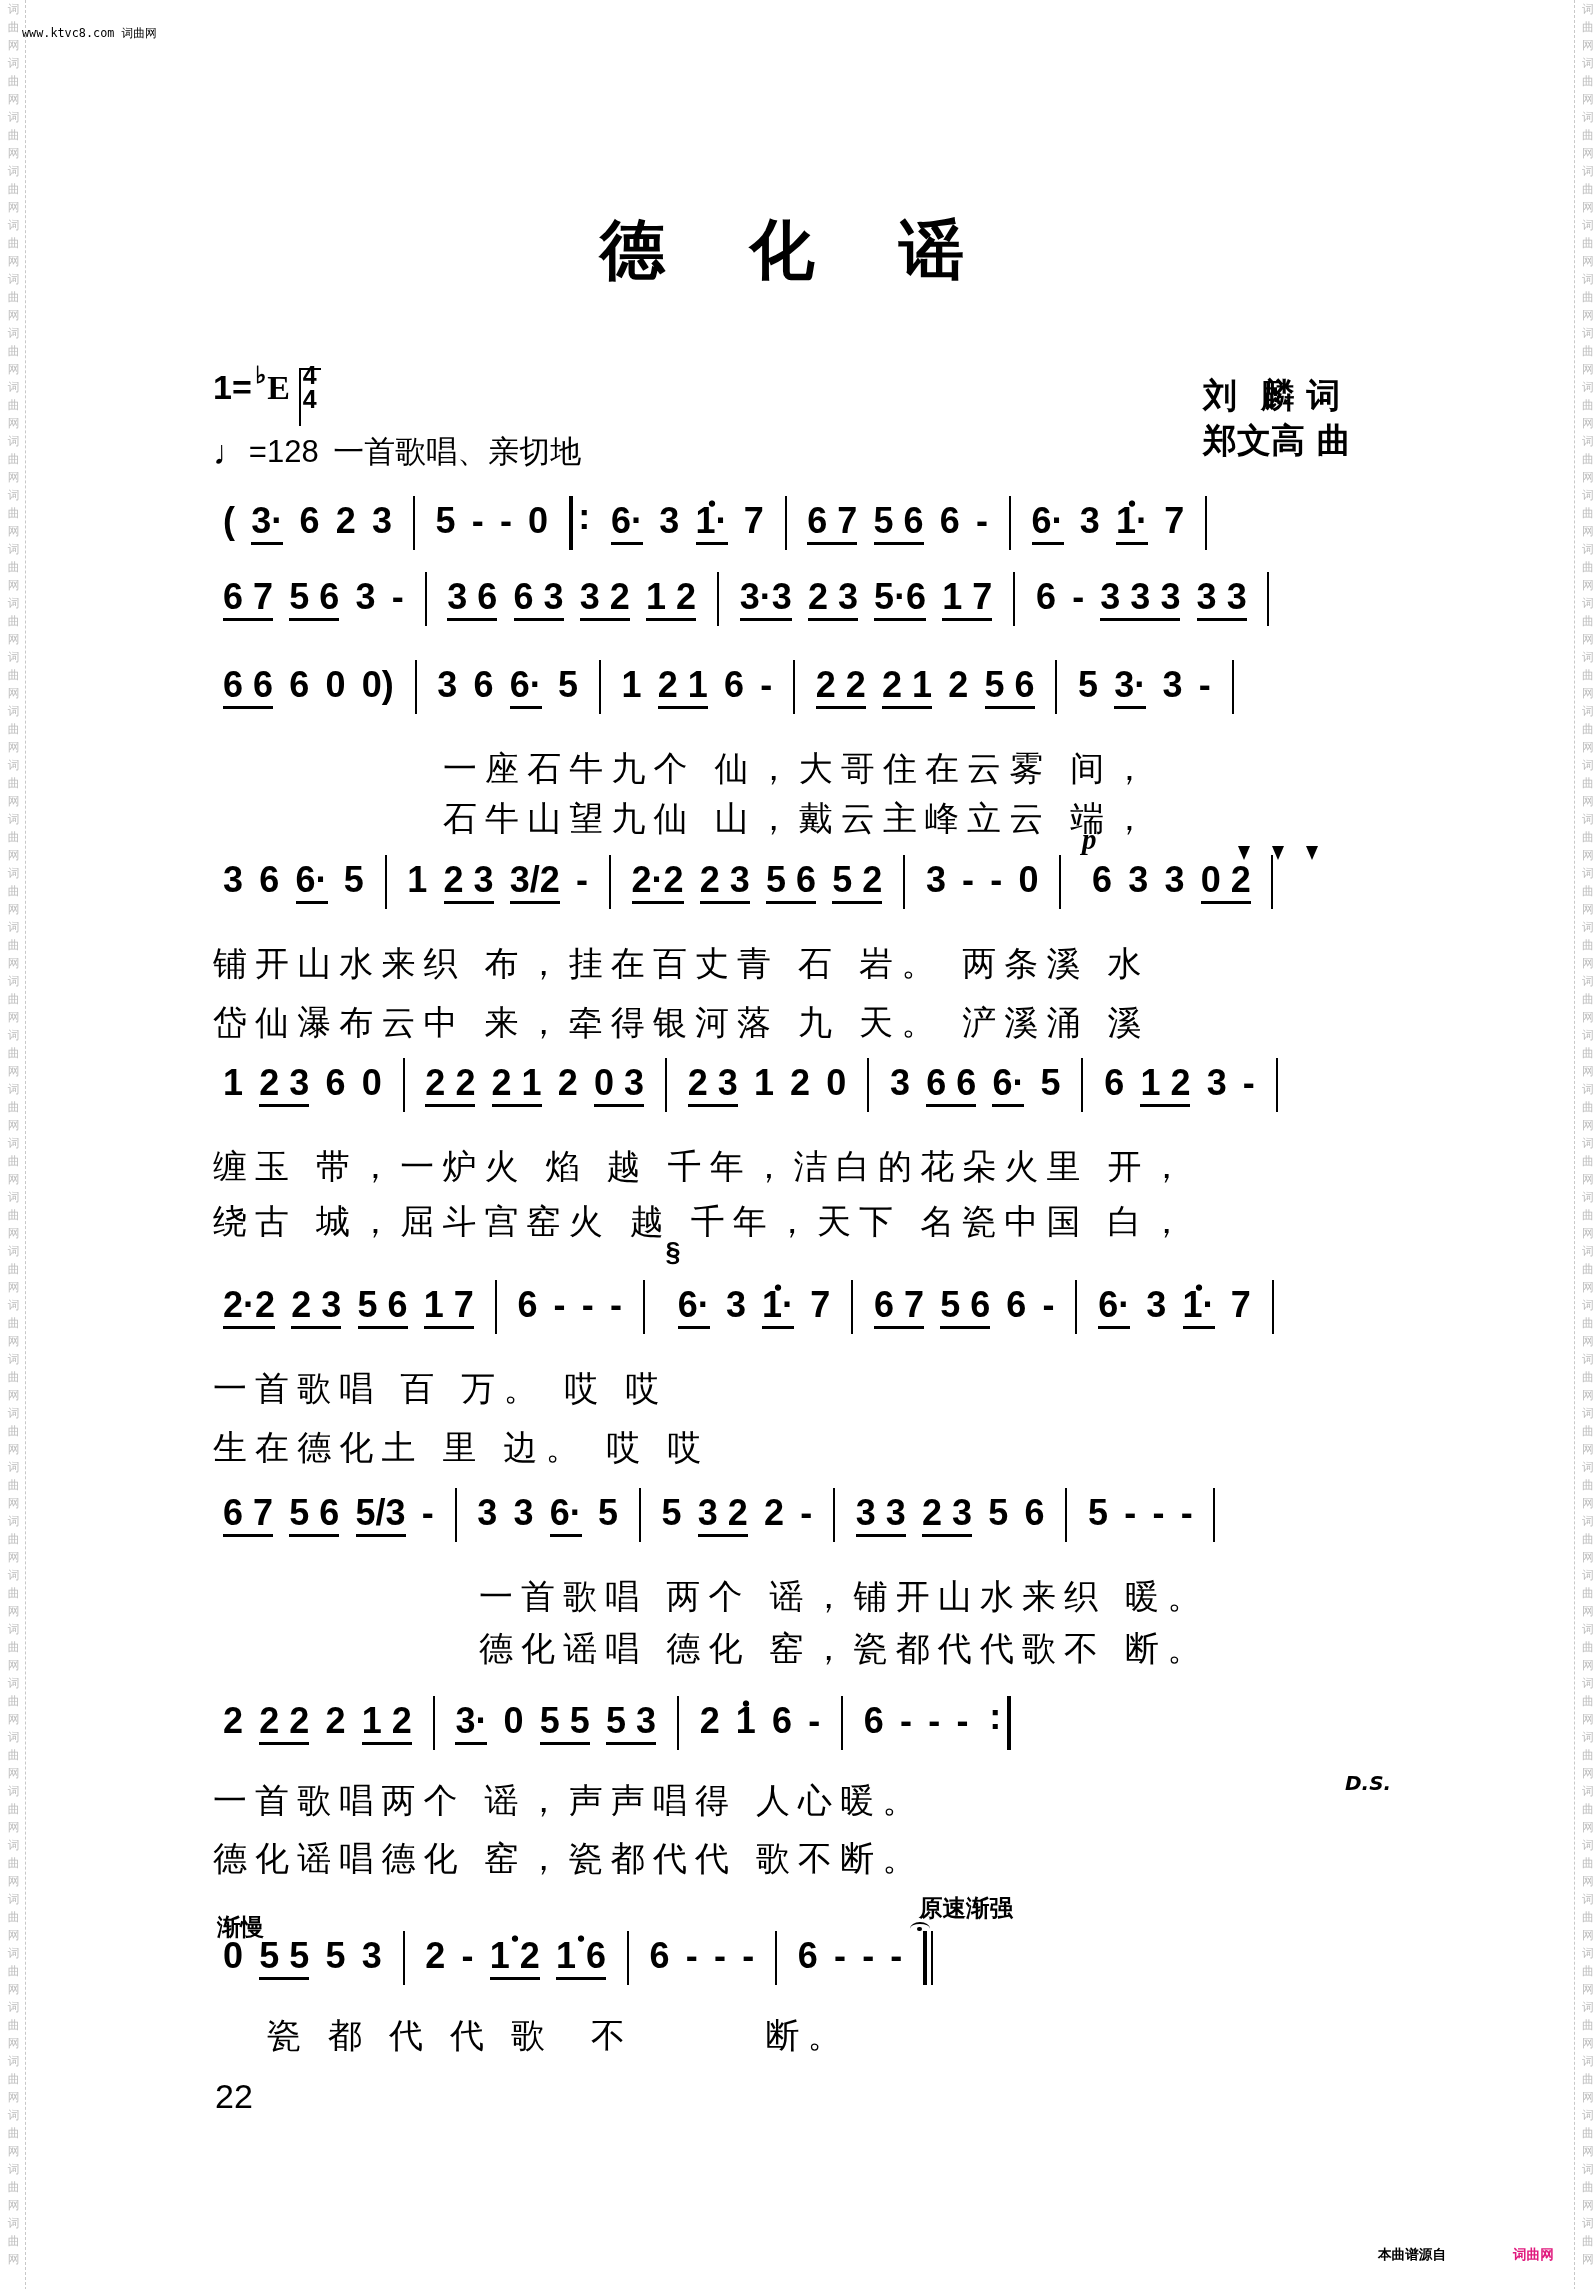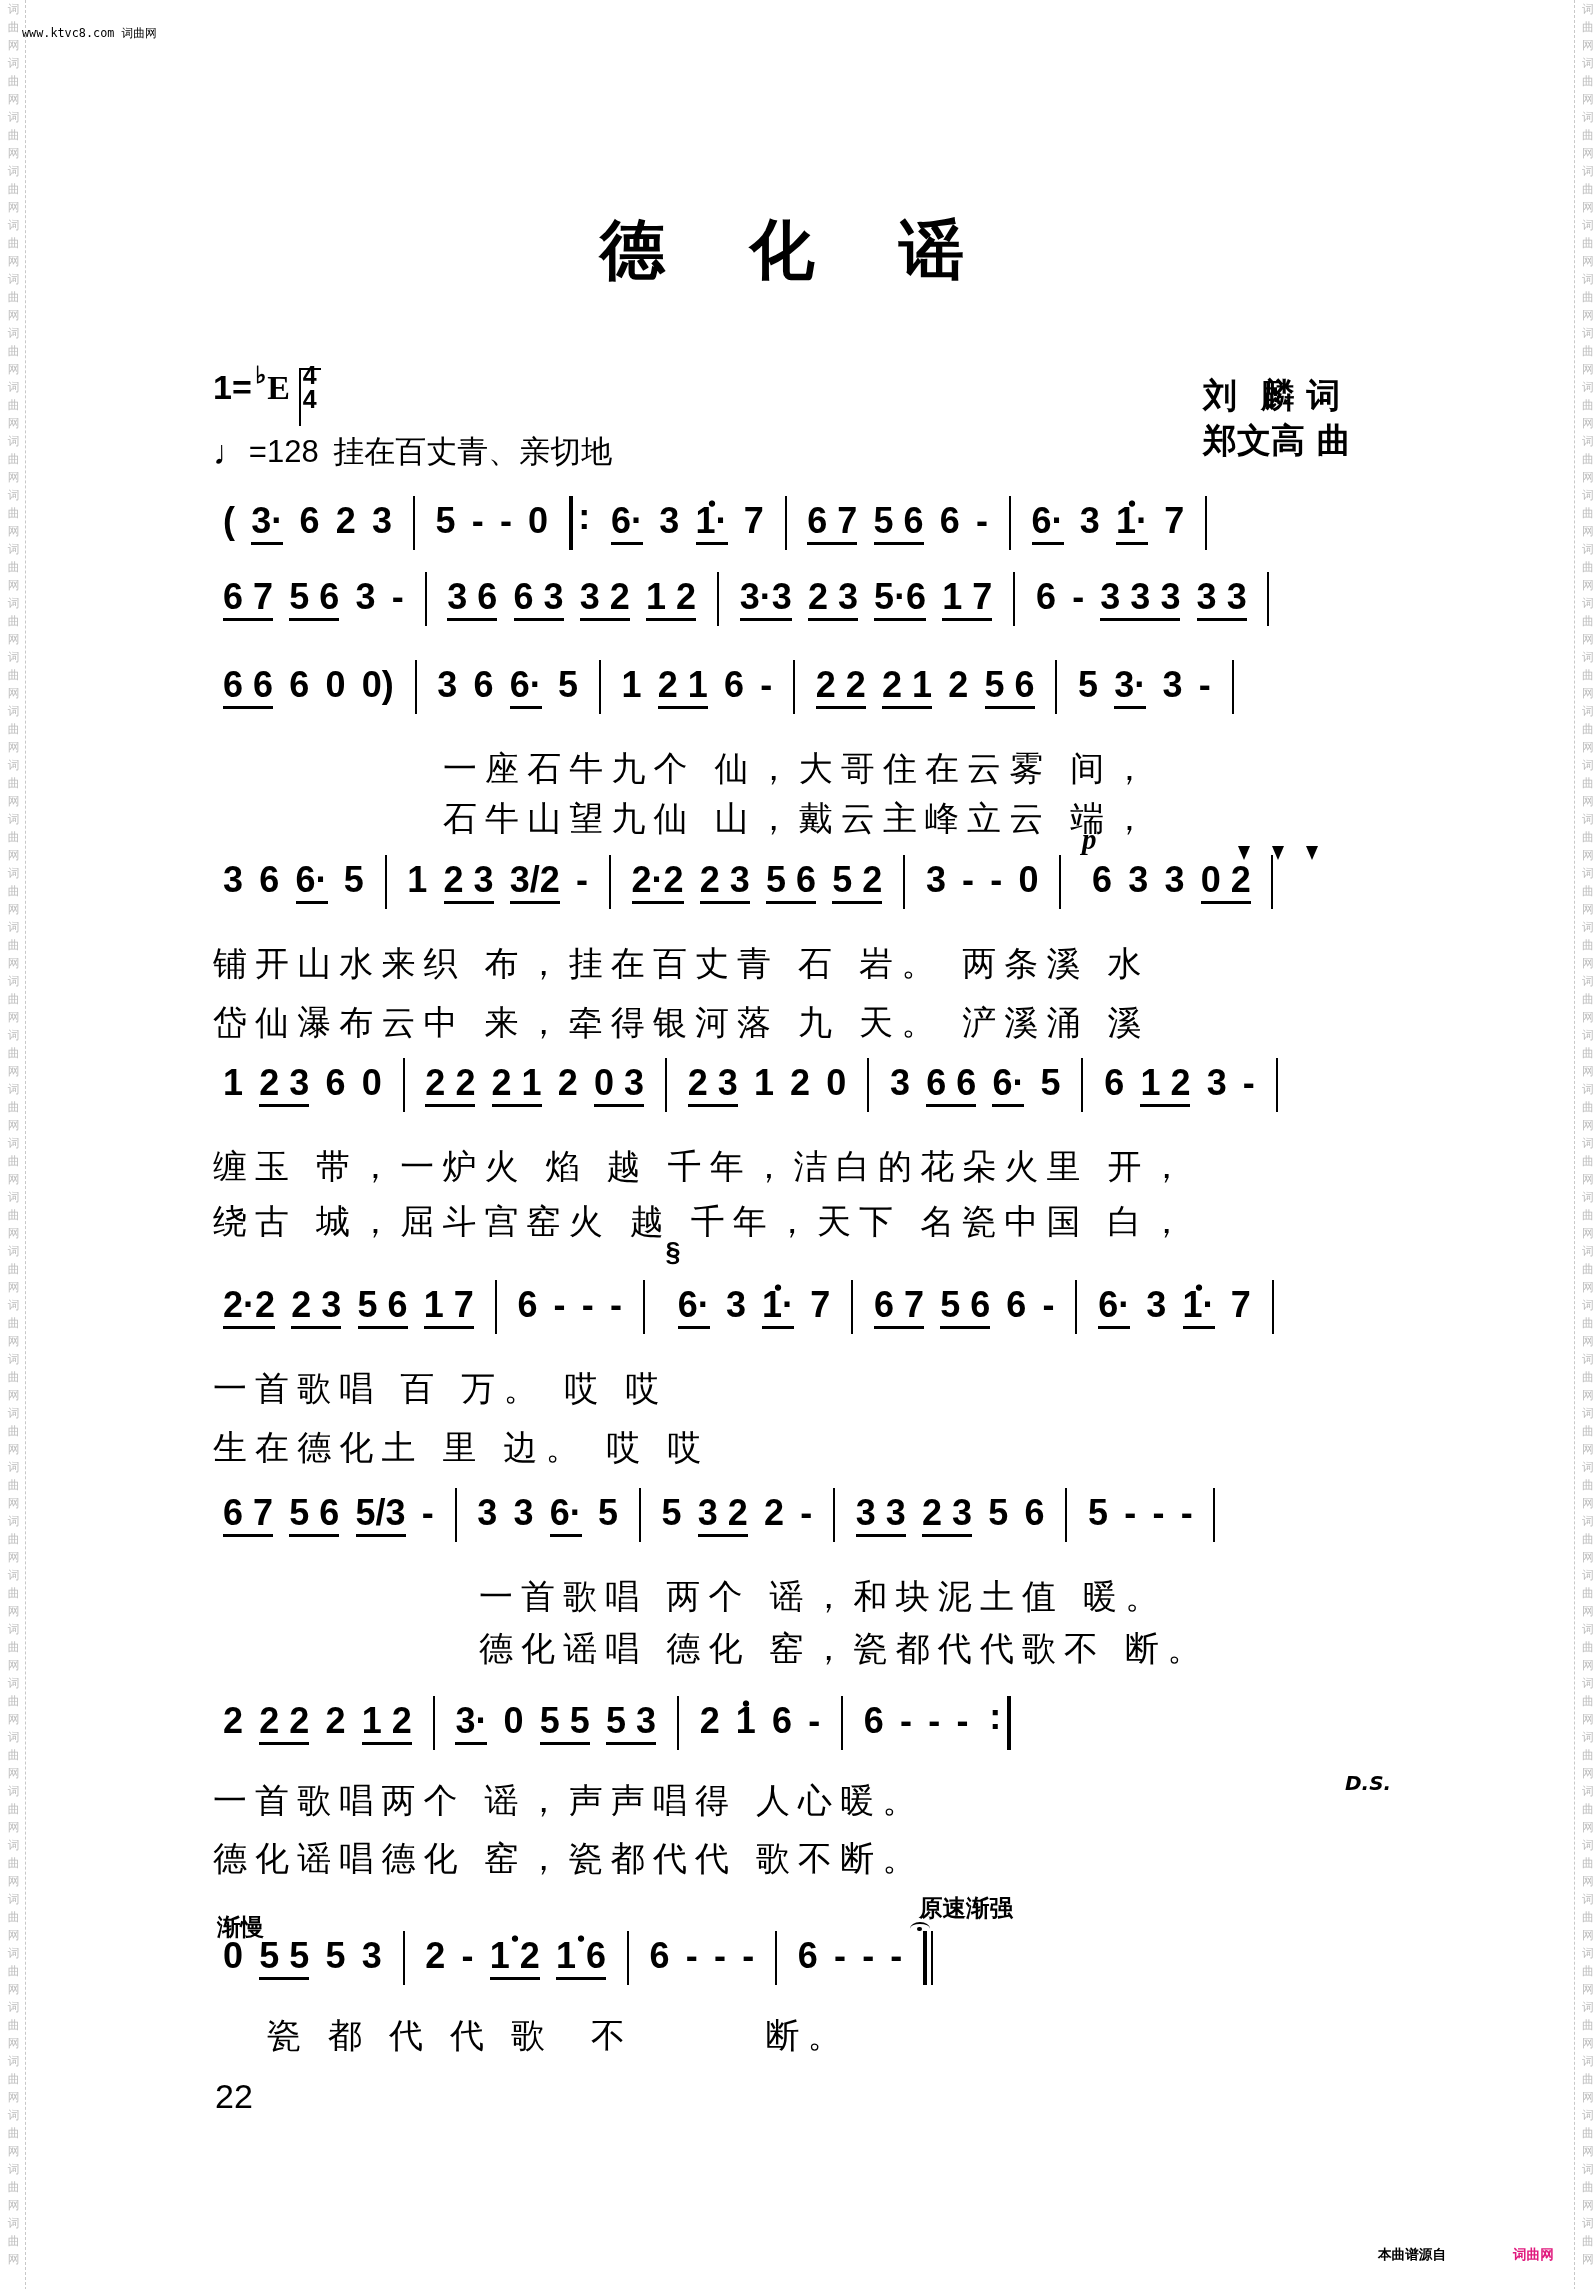--- a/index.html
+++ b/index.html
@@ -472,21 +472,21 @@
   <span class="timesig">
     <span>4</span>
     <span class="bar"></span>
     <span>4</span>
   </span>
 </div>
 
 <div class="tempo">
   <span class="qn">♩</span>
   <span>=128</span>
-  <span class="desc">挂在百丈青、亲切地</span>
+  <span class="desc">一首歌唱、亲切地</span>
 </div>
 
 <div class="credits">
   <div>刘  麟 词</div>
   <div>郑文高 曲</div>
 </div>
 
 <div id="score">
     <div class="txt" style="left: 215px; top: 496px;"><span style="display: inline-block; margin: 0px 8.1px;">(</span><span style="display: inline-block; margin: 0px 8.1px; border-bottom: 3.6px solid rgb(0, 0, 0);">3·</span><span style="display: inline-block; margin: 0px 8.1px;">6</span><span style="display: inline-block; margin: 0px 8.1px;">2</span><span style="display: inline-block; margin: 0px 8.1px;">3</span><span style="display: inline-block; margin: 0px 12.7px; border-left: 2.7px solid rgb(0, 0, 0); height: 54px; vertical-align: middle;"></span><span style="display: inline-block; margin: 0px 8.1px;">5</span><span style="display: inline-block; margin: 0px 8.1px;">-</span><span style="display: inline-block; margin: 0px 8.1px;">-</span><span style="display: inline-block; margin: 0px 8.1px;">0</span><span style="display: inline-block; margin: 0px 12.7px; border-left: 4.5px solid rgb(0, 0, 0); height: 54px; vertical-align: middle; padding-left: 5.4px;">:</span><span style="display: inline-block; margin: 0px 8.1px; border-bottom: 3.6px solid rgb(0, 0, 0);">6·</span><span style="display: inline-block; margin: 0px 8.1px;">3</span><span style="display: inline-block; margin: 0px 8.1px; border-bottom: 3.6px solid rgb(0, 0, 0); position: relative; background-image: radial-gradient(circle at 50% 3.6px, rgb(0, 0, 0) 2.7px, transparent 3.6px);">1·</span><span style="display: inline-block; margin: 0px 8.1px;">7</span><span style="display: inline-block; margin: 0px 12.7px; border-left: 2.7px solid rgb(0, 0, 0); height: 54px; vertical-align: middle;"></span><span style="display: inline-block; margin: 0px 8.1px; border-bottom: 3.6px solid rgb(0, 0, 0);">6 7</span><span style="display: inline-block; margin: 0px 8.1px; border-bottom: 3.6px solid rgb(0, 0, 0);">5 6</span><span style="display: inline-block; margin: 0px 8.1px;">6</span><span style="display: inline-block; margin: 0px 8.1px;">-</span><span style="display: inline-block; margin: 0px 12.7px; border-left: 2.7px solid rgb(0, 0, 0); height: 54px; vertical-align: middle;"></span><span style="display: inline-block; margin: 0px 8.1px; border-bottom: 3.6px solid rgb(0, 0, 0);">6·</span><span style="display: inline-block; margin: 0px 8.1px;">3</span><span style="display: inline-block; margin: 0px 8.1px; border-bottom: 3.6px solid rgb(0, 0, 0); position: relative; background-image: radial-gradient(circle at 50% 3.6px, rgb(0, 0, 0) 2.7px, transparent 3.6px);">1·</span><span style="display: inline-block; margin: 0px 8.1px;">7</span><span style="display: inline-block; margin: 0px 12.7px; border-left: 2.7px solid rgb(0, 0, 0); height: 54px; vertical-align: middle;"></span></div>
     <div class="txt" style="left: 215px; top: 572px;"><span style="display: inline-block; margin: 0px 8.1px; border-bottom: 3.6px solid rgb(0, 0, 0);">6 7</span><span style="display: inline-block; margin: 0px 8.1px; border-bottom: 3.6px solid rgb(0, 0, 0);">5 6</span><span style="display: inline-block; margin: 0px 8.1px;">3</span><span style="display: inline-block; margin: 0px 8.1px;">-</span><span style="display: inline-block; margin: 0px 12.7px; border-left: 2.7px solid rgb(0, 0, 0); height: 54px; vertical-align: middle;"></span><span style="display: inline-block; margin: 0px 8.1px; border-bottom: 3.6px solid rgb(0, 0, 0);">3 6</span><span style="display: inline-block; margin: 0px 8.1px; border-bottom: 3.6px solid rgb(0, 0, 0);">6 3</span><span style="display: inline-block; margin: 0px 8.1px; border-bottom: 3.6px solid rgb(0, 0, 0);">3 2</span><span style="display: inline-block; margin: 0px 8.1px; border-bottom: 3.6px solid rgb(0, 0, 0);">1 2</span><span style="display: inline-block; margin: 0px 12.7px; border-left: 2.7px solid rgb(0, 0, 0); height: 54px; vertical-align: middle;"></span><span style="display: inline-block; margin: 0px 8.1px; border-bottom: 3.6px solid rgb(0, 0, 0);">3·3</span><span style="display: inline-block; margin: 0px 8.1px; border-bottom: 3.6px solid rgb(0, 0, 0);">2 3</span><span style="display: inline-block; margin: 0px 8.1px; border-bottom: 3.6px solid rgb(0, 0, 0);">5·6</span><span style="display: inline-block; margin: 0px 8.1px; border-bottom: 3.6px solid rgb(0, 0, 0);">1 7</span><span style="display: inline-block; margin: 0px 12.7px; border-left: 2.7px solid rgb(0, 0, 0); height: 54px; vertical-align: middle;"></span><span style="display: inline-block; margin: 0px 8.1px;">6</span><span style="display: inline-block; margin: 0px 8.1px;">-</span><span style="display: inline-block; margin: 0px 8.1px; border-bottom: 3.6px solid rgb(0, 0, 0);">3 3 3</span><span style="display: inline-block; margin: 0px 8.1px; border-bottom: 3.6px solid rgb(0, 0, 0);">3 3</span><span style="display: inline-block; margin: 0px 12.7px; border-left: 2.7px solid rgb(0, 0, 0); height: 54px; vertical-align: middle;"></span></div>
@@ -496,21 +496,21 @@
     <div class="txt" style="left: 215px; top: 855px;"><span style="display: inline-block; margin: 0px 8.1px;">3</span><span style="display: inline-block; margin: 0px 8.1px;">6</span><span style="display: inline-block; margin: 0px 8.1px; border-bottom: 3.6px solid rgb(0, 0, 0);">6·</span><span style="display: inline-block; margin: 0px 8.1px;">5</span><span style="display: inline-block; margin: 0px 12.7px; border-left: 2.7px solid rgb(0, 0, 0); height: 54px; vertical-align: middle;"></span><span style="display: inline-block; margin: 0px 8.1px;">1</span><span style="display: inline-block; margin: 0px 8.1px; border-bottom: 3.6px solid rgb(0, 0, 0);">2 3</span><span style="display: inline-block; margin: 0px 8.1px; border-bottom: 3.6px solid rgb(0, 0, 0);">3/2</span><span style="display: inline-block; margin: 0px 8.1px;">-</span><span style="display: inline-block; margin: 0px 12.7px; border-left: 2.7px solid rgb(0, 0, 0); height: 54px; vertical-align: middle;"></span><span style="display: inline-block; margin: 0px 8.1px; border-bottom: 3.6px solid rgb(0, 0, 0);">2·2</span><span style="display: inline-block; margin: 0px 8.1px; border-bottom: 3.6px solid rgb(0, 0, 0);">2 3</span><span style="display: inline-block; margin: 0px 8.1px; border-bottom: 3.6px solid rgb(0, 0, 0);">5 6</span><span style="display: inline-block; margin: 0px 8.1px; border-bottom: 3.6px solid rgb(0, 0, 0);">5 2</span><span style="display: inline-block; margin: 0px 12.7px; border-left: 2.7px solid rgb(0, 0, 0); height: 54px; vertical-align: middle;"></span><span style="display: inline-block; margin: 0px 8.1px;">3</span><span style="display: inline-block; margin: 0px 8.1px;">-</span><span style="display: inline-block; margin: 0px 8.1px;">-</span><span style="display: inline-block; margin: 0px 8.1px;">0</span><span style="display: inline-block; margin: 0px 12.7px; border-left: 2.7px solid rgb(0, 0, 0); height: 54px; vertical-align: middle;"></span><span style="display: inline-block; margin: 0px -12.7px 0px 8.1px; font-family: &quot;Liberation Serif&quot;, serif; font-style: italic; position: relative; top: -43px; font-size: 29px;">p</span><span style="display: inline-block; margin: 0px 8.1px;">6</span><span style="display: inline-block; margin: 0px 8.1px;">3</span><span style="display: inline-block; margin: 0px 8.1px;">3</span><span style="display: inline-block; margin: 0px 8.1px; border-bottom: 3.6px solid rgb(0, 0, 0);">0 2</span><span style="display: inline-block; margin: 0px 12.7px; border-left: 2.7px solid rgb(0, 0, 0); height: 54px; vertical-align: middle;"></span></div>
     <div class="lyric" style="left: 213px; top: 941px; text-align: right;">铺开山水来织 布，挂在百丈青 石 岩。 两条溪 水</div>
     <div class="lyric" style="left: 213px; top: 1000px;">岱仙瀑布云中 来，牵得银河落 九 天。 浐溪涌 溪</div>
     <div class="txt" style="left: 215px; top: 1058px;"><span style="display: inline-block; margin: 0px 8.1px;">1</span><span style="display: inline-block; margin: 0px 8.1px; border-bottom: 3.6px solid rgb(0, 0, 0);">2 3</span><span style="display: inline-block; margin: 0px 8.1px;">6</span><span style="display: inline-block; margin: 0px 8.1px;">0</span><span style="display: inline-block; margin: 0px 12.7px; border-left: 2.7px solid rgb(0, 0, 0); height: 54px; vertical-align: middle;"></span><span style="display: inline-block; margin: 0px 8.1px; border-bottom: 3.6px solid rgb(0, 0, 0);">2 2</span><span style="display: inline-block; margin: 0px 8.1px; border-bottom: 3.6px solid rgb(0, 0, 0);">2 1</span><span style="display: inline-block; margin: 0px 8.1px;">2</span><span style="display: inline-block; margin: 0px 8.1px; border-bottom: 3.6px solid rgb(0, 0, 0);">0 3</span><span style="display: inline-block; margin: 0px 12.7px; border-left: 2.7px solid rgb(0, 0, 0); height: 54px; vertical-align: middle;"></span><span style="display: inline-block; margin: 0px 8.1px; border-bottom: 3.6px solid rgb(0, 0, 0);">2 3</span><span style="display: inline-block; margin: 0px 8.1px;">1</span><span style="display: inline-block; margin: 0px 8.1px;">2</span><span style="display: inline-block; margin: 0px 8.1px;">0</span><span style="display: inline-block; margin: 0px 12.7px; border-left: 2.7px solid rgb(0, 0, 0); height: 54px; vertical-align: middle;"></span><span style="display: inline-block; margin: 0px 8.1px;">3</span><span style="display: inline-block; margin: 0px 8.1px; border-bottom: 3.6px solid rgb(0, 0, 0);">6 6</span><span style="display: inline-block; margin: 0px 8.1px; border-bottom: 3.6px solid rgb(0, 0, 0);">6·</span><span style="display: inline-block; margin: 0px 8.1px;">5</span><span style="display: inline-block; margin: 0px 12.7px; border-left: 2.7px solid rgb(0, 0, 0); height: 54px; vertical-align: middle;"></span><span style="display: inline-block; margin: 0px 8.1px;">6</span><span style="display: inline-block; margin: 0px 8.1px; border-bottom: 3.6px solid rgb(0, 0, 0);">1 2</span><span style="display: inline-block; margin: 0px 8.1px;">3</span><span style="display: inline-block; margin: 0px 8.1px;">-</span><span style="display: inline-block; margin: 0px 12.7px; border-left: 2.7px solid rgb(0, 0, 0); height: 54px; vertical-align: middle;"></span></div>
     <div class="lyric" style="left: 213px; top: 1144px;">缠玉 带，一炉火 焰 越 千年，洁白的花朵火里 开，</div>
     <div class="lyric" style="left: 213px; top: 1199px;">绕古 城，屈斗宫窑火 越 千年，天下 名瓷中国 白，</div>
     <div class="txt" style="left: 215px; top: 1280px;"><span style="display: inline-block; margin: 0px 8.1px; border-bottom: 3.6px solid rgb(0, 0, 0);">2·2</span><span style="display: inline-block; margin: 0px 8.1px; border-bottom: 3.6px solid rgb(0, 0, 0);">2 3</span><span style="display: inline-block; margin: 0px 8.1px; border-bottom: 3.6px solid rgb(0, 0, 0);">5 6</span><span style="display: inline-block; margin: 0px 8.1px; border-bottom: 3.6px solid rgb(0, 0, 0);">1 7</span><span style="display: inline-block; margin: 0px 12.7px; border-left: 2.7px solid rgb(0, 0, 0); height: 54px; vertical-align: middle;"></span><span style="display: inline-block; margin: 0px 8.1px;">6</span><span style="display: inline-block; margin: 0px 8.1px;">-</span><span style="display: inline-block; margin: 0px 8.1px;">-</span><span style="display: inline-block; margin: 0px 8.1px;">-</span><span style="display: inline-block; margin: 0px 12.7px; border-left: 2.7px solid rgb(0, 0, 0); height: 54px; vertical-align: middle;"></span><span style="display: inline-block; margin: 0px -11px 0px 8.1px; position: relative; top: -56px; font-size: 27px;">§</span><span style="display: inline-block; margin: 0px 8.1px; border-bottom: 3.6px solid rgb(0, 0, 0);">6·</span><span style="display: inline-block; margin: 0px 8.1px;">3</span><span style="display: inline-block; margin: 0px 8.1px; border-bottom: 3.6px solid rgb(0, 0, 0); position: relative; background-image: radial-gradient(circle at 50% 3.6px, rgb(0, 0, 0) 2.7px, transparent 3.6px);">1·</span><span style="display: inline-block; margin: 0px 8.1px;">7</span><span style="display: inline-block; margin: 0px 12.7px; border-left: 2.7px solid rgb(0, 0, 0); height: 54px; vertical-align: middle;"></span><span style="display: inline-block; margin: 0px 8.1px; border-bottom: 3.6px solid rgb(0, 0, 0);">6 7</span><span style="display: inline-block; margin: 0px 8.1px; border-bottom: 3.6px solid rgb(0, 0, 0);">5 6</span><span style="display: inline-block; margin: 0px 8.1px;">6</span><span style="display: inline-block; margin: 0px 8.1px;">-</span><span style="display: inline-block; margin: 0px 12.7px; border-left: 2.7px solid rgb(0, 0, 0); height: 54px; vertical-align: middle;"></span><span style="display: inline-block; margin: 0px 8.1px; border-bottom: 3.6px solid rgb(0, 0, 0);">6·</span><span style="display: inline-block; margin: 0px 8.1px;">3</span><span style="display: inline-block; margin: 0px 8.1px; border-bottom: 3.6px solid rgb(0, 0, 0); position: relative; background-image: radial-gradient(circle at 50% 3.6px, rgb(0, 0, 0) 2.7px, transparent 3.6px);">1·</span><span style="display: inline-block; margin: 0px 8.1px;">7</span><span style="display: inline-block; margin: 0px 12.7px; border-left: 2.7px solid rgb(0, 0, 0); height: 54px; vertical-align: middle;"></span></div>
     <div class="lyric" style="left: 213px; top: 1366px;">一首歌唱 百 万。 哎 哎</div>
     <div class="lyric" style="left: 213px; top: 1425px;">生在德化土 里 边。 哎 哎</div>
     <div class="txt" style="left: 215px; top: 1488px;"><span style="display: inline-block; margin: 0px 8.1px; border-bottom: 3.6px solid rgb(0, 0, 0);">6 7</span><span style="display: inline-block; margin: 0px 8.1px; border-bottom: 3.6px solid rgb(0, 0, 0);">5 6</span><span style="display: inline-block; margin: 0px 8.1px; border-bottom: 3.6px solid rgb(0, 0, 0);">5/3</span><span style="display: inline-block; margin: 0px 8.1px;">-</span><span style="display: inline-block; margin: 0px 12.7px; border-left: 2.7px solid rgb(0, 0, 0); height: 54px; vertical-align: middle;"></span><span style="display: inline-block; margin: 0px 8.1px;">3</span><span style="display: inline-block; margin: 0px 8.1px;">3</span><span style="display: inline-block; margin: 0px 8.1px; border-bottom: 3.6px solid rgb(0, 0, 0);">6·</span><span style="display: inline-block; margin: 0px 8.1px;">5</span><span style="display: inline-block; margin: 0px 12.7px; border-left: 2.7px solid rgb(0, 0, 0); height: 54px; vertical-align: middle;"></span><span style="display: inline-block; margin: 0px 8.1px;">5</span><span style="display: inline-block; margin: 0px 8.1px; border-bottom: 3.6px solid rgb(0, 0, 0);">3 2</span><span style="display: inline-block; margin: 0px 8.1px;">2</span><span style="display: inline-block; margin: 0px 8.1px;">-</span><span style="display: inline-block; margin: 0px 12.7px; border-left: 2.7px solid rgb(0, 0, 0); height: 54px; vertical-align: middle;"></span><span style="display: inline-block; margin: 0px 8.1px; border-bottom: 3.6px solid rgb(0, 0, 0);">3 3</span><span style="display: inline-block; margin: 0px 8.1px; border-bottom: 3.6px solid rgb(0, 0, 0);">2 3</span><span style="display: inline-block; margin: 0px 8.1px;">5</span><span style="display: inline-block; margin: 0px 8.1px;">6</span><span style="display: inline-block; margin: 0px 12.7px; border-left: 2.7px solid rgb(0, 0, 0); height: 54px; vertical-align: middle;"></span><span style="display: inline-block; margin: 0px 8.1px;">5</span><span style="display: inline-block; margin: 0px 8.1px;">-</span><span style="display: inline-block; margin: 0px 8.1px;">-</span><span style="display: inline-block; margin: 0px 8.1px;">-</span><span style="display: inline-block; margin: 0px 12.7px; border-left: 2.7px solid rgb(0, 0, 0); height: 54px; vertical-align: middle;"></span></div>
-    <div class="lyric" style="left: 479px; top: 1574px;">一首歌唱 两个 谣，和块泥土值 暖。</div>
+    <div class="lyric" style="left: 479px; top: 1574px;">一首歌唱 两个 谣，铺开山水来织 暖。</div>
     <div class="lyric" style="left: 479px; top: 1626px;">德化谣唱 德化 窑，瓷都代代歌不 断。</div>
     <div class="txt" style="left: 215px; top: 1696px;"><span style="display: inline-block; margin: 0px 8.1px;">2</span><span style="display: inline-block; margin: 0px 8.1px; border-bottom: 3.6px solid rgb(0, 0, 0);">2 2</span><span style="display: inline-block; margin: 0px 8.1px;">2</span><span style="display: inline-block; margin: 0px 8.1px; border-bottom: 3.6px solid rgb(0, 0, 0);">1 2</span><span style="display: inline-block; margin: 0px 12.7px; border-left: 2.7px solid rgb(0, 0, 0); height: 54px; vertical-align: middle;"></span><span style="display: inline-block; margin: 0px 8.1px; border-bottom: 3.6px solid rgb(0, 0, 0);">3·</span><span style="display: inline-block; margin: 0px 8.1px;">0</span><span style="display: inline-block; margin: 0px 8.1px; border-bottom: 3.6px solid rgb(0, 0, 0);">5 5</span><span style="display: inline-block; margin: 0px 8.1px; border-bottom: 3.6px solid rgb(0, 0, 0);">5 3</span><span style="display: inline-block; margin: 0px 12.7px; border-left: 2.7px solid rgb(0, 0, 0); height: 54px; vertical-align: middle;"></span><span style="display: inline-block; margin: 0px 8.1px;">2</span><span style="display: inline-block; margin: 0px 8.1px; position: relative; background-image: radial-gradient(circle at 50% 3.6px, rgb(0, 0, 0) 2.7px, transparent 3.6px);">1</span><span style="display: inline-block; margin: 0px 8.1px;">6</span><span style="display: inline-block; margin: 0px 8.1px;">-</span><span style="display: inline-block; margin: 0px 12.7px; border-left: 2.7px solid rgb(0, 0, 0); height: 54px; vertical-align: middle;"></span><span style="display: inline-block; margin: 0px 8.1px;">6</span><span style="display: inline-block; margin: 0px 8.1px;">-</span><span style="display: inline-block; margin: 0px 8.1px;">-</span><span style="display: inline-block; margin: 0px 8.1px;">-</span><span style="display: inline-block; margin: 0px 12.7px; border-left: none; height: 54px; vertical-align: middle; border-right: 4.5px solid rgb(0, 0, 0); padding-right: 5.4px;">:</span></div>
     <div class="lyric" style="left: 213px; top: 1778px;">一首歌唱两个 谣，声声唱得 人心暖。</div>
     <div class="lyric" style="left: 213px; top: 1836px;">德化谣唱德化 窑，瓷都代代 歌不断。</div>
     <div class="mark" style="left: 1345px; top: 1771px; font-size: 20px; font-style: italic;">D.S.</div>
     <div class="txt" style="left: 215px; top: 1931px;"><span style="display: inline-block; margin: 0px 8.1px;">0</span><span style="display: inline-block; margin: 0px 8.1px; border-bottom: 3.6px solid rgb(0, 0, 0);">5 5</span><span style="display: inline-block; margin: 0px 8.1px;">5</span><span style="display: inline-block; margin: 0px 8.1px;">3</span><span style="display: inline-block; margin: 0px 12.7px; border-left: 2.7px solid rgb(0, 0, 0); height: 54px; vertical-align: middle;"></span><span style="display: inline-block; margin: 0px 8.1px;">2</span><span style="display: inline-block; margin: 0px 8.1px;">-</span><span style="display: inline-block; margin: 0px 8.1px; border-bottom: 3.6px solid rgb(0, 0, 0); position: relative; background-image: radial-gradient(circle at 50% 3.6px, rgb(0, 0, 0) 2.7px, transparent 3.6px);">1 2</span><span style="display: inline-block; margin: 0px 8.1px; border-bottom: 3.6px solid rgb(0, 0, 0); position: relative; background-image: radial-gradient(circle at 50% 3.6px, rgb(0, 0, 0) 2.7px, transparent 3.6px);">1 6</span><span style="display: inline-block; margin: 0px 12.7px; border-left: 2.7px solid rgb(0, 0, 0); height: 54px; vertical-align: middle;"></span><span style="display: inline-block; margin: 0px 8.1px;">6</span><span style="display: inline-block; margin: 0px 8.1px;">-</span><span style="display: inline-block; margin: 0px 8.1px;">-</span><span style="display: inline-block; margin: 0px 8.1px;">-</span><span style="display: inline-block; margin: 0px 12.7px; border-left: 2.7px solid rgb(0, 0, 0); height: 54px; vertical-align: middle;"></span><span style="display: inline-block; margin: 0px 8.1px;">6</span><span style="display: inline-block; margin: 0px 8.1px;">-</span><span style="display: inline-block; margin: 0px 8.1px;">-</span><span style="display: inline-block; margin: 0px 8.1px;">-</span><span style="display: inline-block; margin: 0px 12.7px; border-left: 4.5px solid rgb(0, 0, 0); height: 54px; vertical-align: middle; border-right: 2.7px solid rgb(0, 0, 0); width: 3.6px;"></span></div>
     <div class="lyric" style="left: 267px; top: 2013px;">瓷 都 代 代 歌  不       断。</div>
     <div class="mark" style="left: 217px; top: 1911px; font-size: 23.5px;">渐慢</div>
     <div class="mark" style="left: 919px; top: 1892px; font-size: 23.5px;">原速渐强</div>
     <div class="fermata" style="left: 910px; top: 1922px;"></div>

